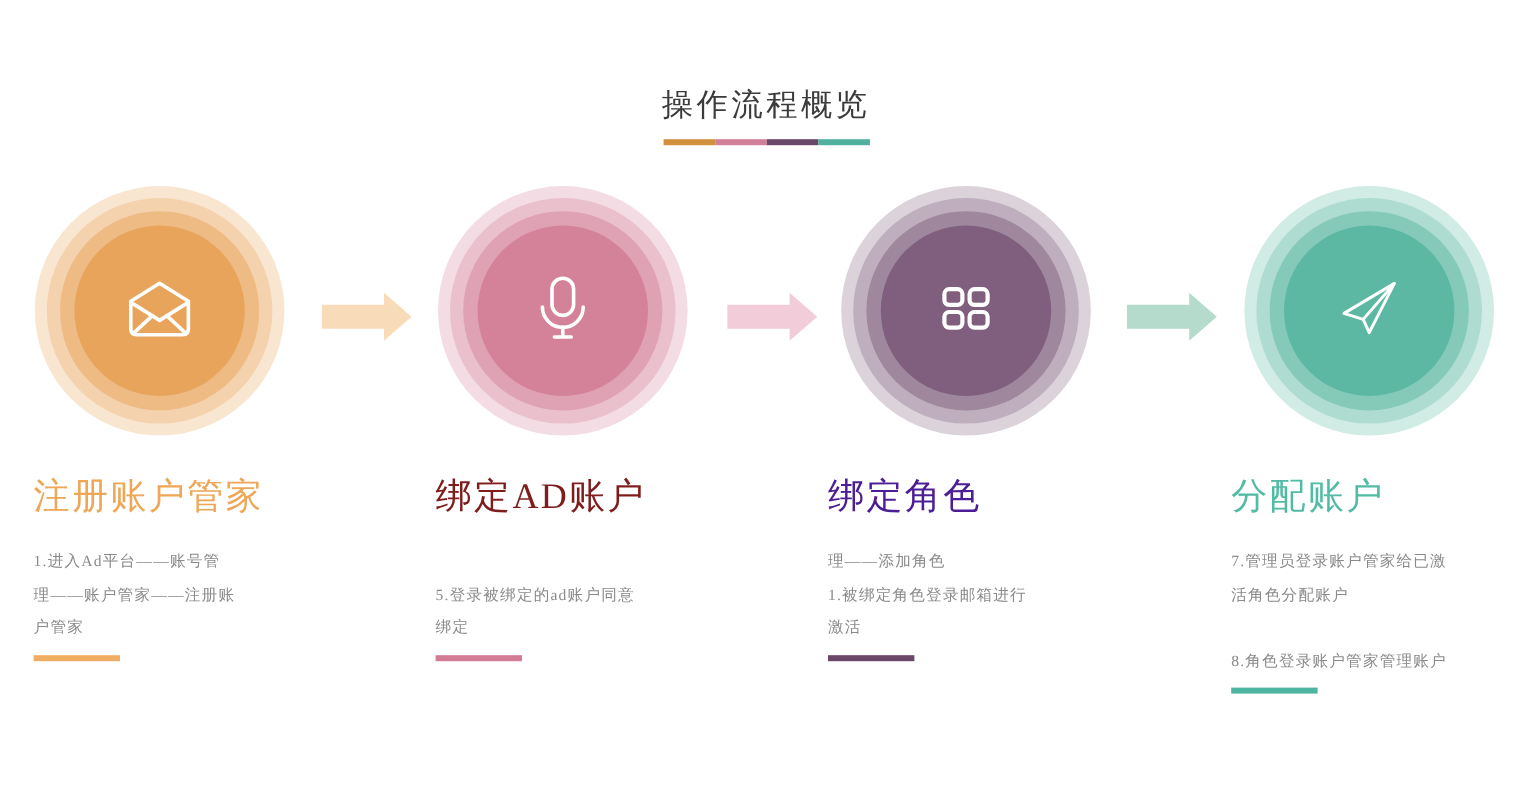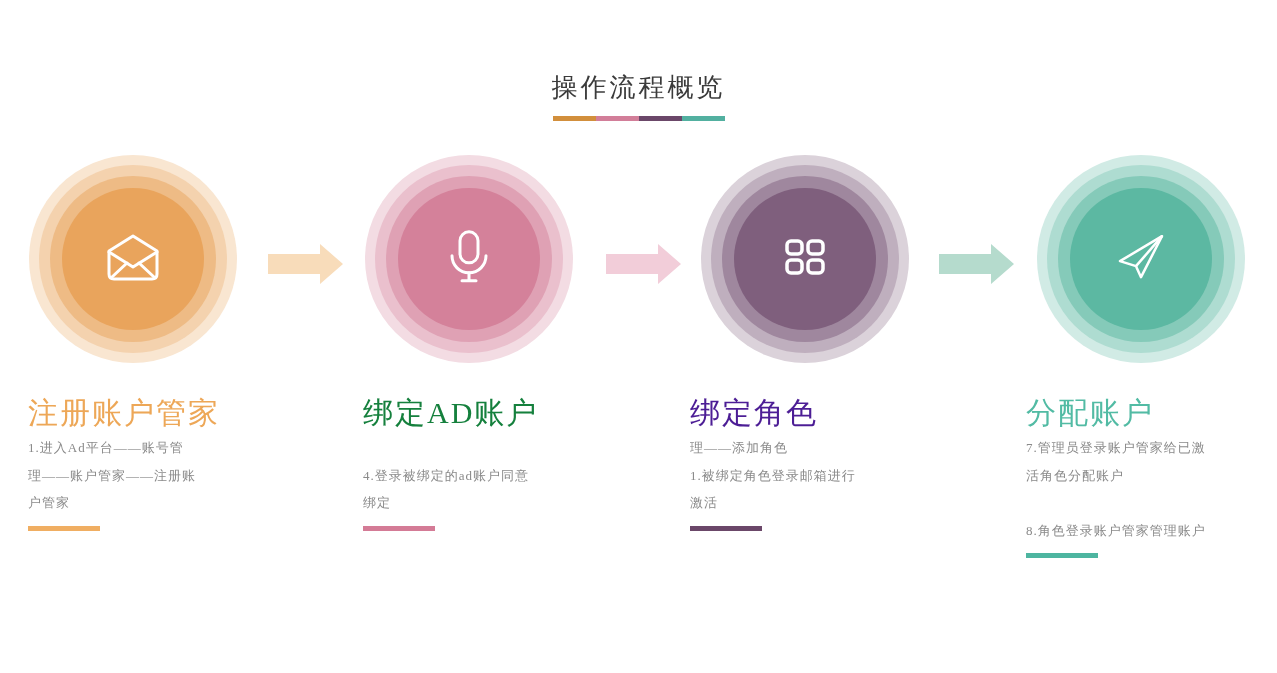--- a/index.html
+++ b/index.html
@@ -25,21 +25,21 @@
   .step4 .rings{margin-left:11px}
   .ring{position:absolute;left:50%;top:50%;transform:translate(-50%,-50%);border-radius:50%;}
   .r1{width:208px;height:208px}
   .r2{width:188px;height:188px}
   .r3{width:166px;height:166px}
   .r4{width:142px;height:142px}
   .circle-icon{position:absolute;left:50%;top:50%;transform:translate(-50%,-54%);}
   .circle-icon svg{display:block;}
 
   .step-text{margin-top:30px;}
-  .step-title{font-size:30px;font-weight:normal;letter-spacing:2px;margin:0 0 0 0;}
+  .step-title{font-size:30px;font-weight:normal;letter-spacing:2px;margin:0 0 20px 0;}
   .body-line{
     font-size:13px;line-height:27.5px;min-height:27.5px;
     color:#8a8a8a;letter-spacing:1px;white-space:nowrap;
   }
   .bar{width:72px;height:5px;margin-top:9px;}
 
   .arrow{position:absolute;top:243px;}
   .arrow svg{display:block;}
   .arrow1{left:268px}.arrow2{left:606px}.arrow3{left:939px}
 </style>
@@ -95,23 +95,23 @@
       <span class="circle-icon">
         <svg width="44" height="54" viewBox="0 0 44 54" fill="none" stroke="#ffffff" stroke-width="3" stroke-linecap="round" stroke-linejoin="round">
           <rect x="13" y="2" width="18" height="31" rx="9"></rect>
           <path d="M5 26 a17 17 0 0 0 34 0"></path>
           <line x1="22" y1="43" x2="22" y2="50"></line>
           <line x1="15" y1="51" x2="29" y2="51"></line>
         </svg>
       </span>
     </div>
     <div class="step-text">
-      <h2 class="step-title" style="color: #15803d;">绑定AD账户</h2>
+      <h2 class="step-title" style="color: #7f1d1d;">绑定AD账户</h2>
       <div class="body-line"></div>
-      <div class="body-line">4.登录被绑定的ad账户同意</div>
+      <div class="body-line">5.登录被绑定的ad账户同意</div>
       <div class="body-line">绑定</div>
       <div class="bar" style="background: rgb(212, 123, 150);"></div>
     </div>
   </div>
 
   <div class="arrow arrow2">
     <svg width="76" height="42" viewBox="0 0 76 42">
       <path d="M0 11 H52 V1 L75 21 L52 41 V31 H0 Z" style="fill: rgb(242, 205, 217);"></path>
     </svg>
   </div>

